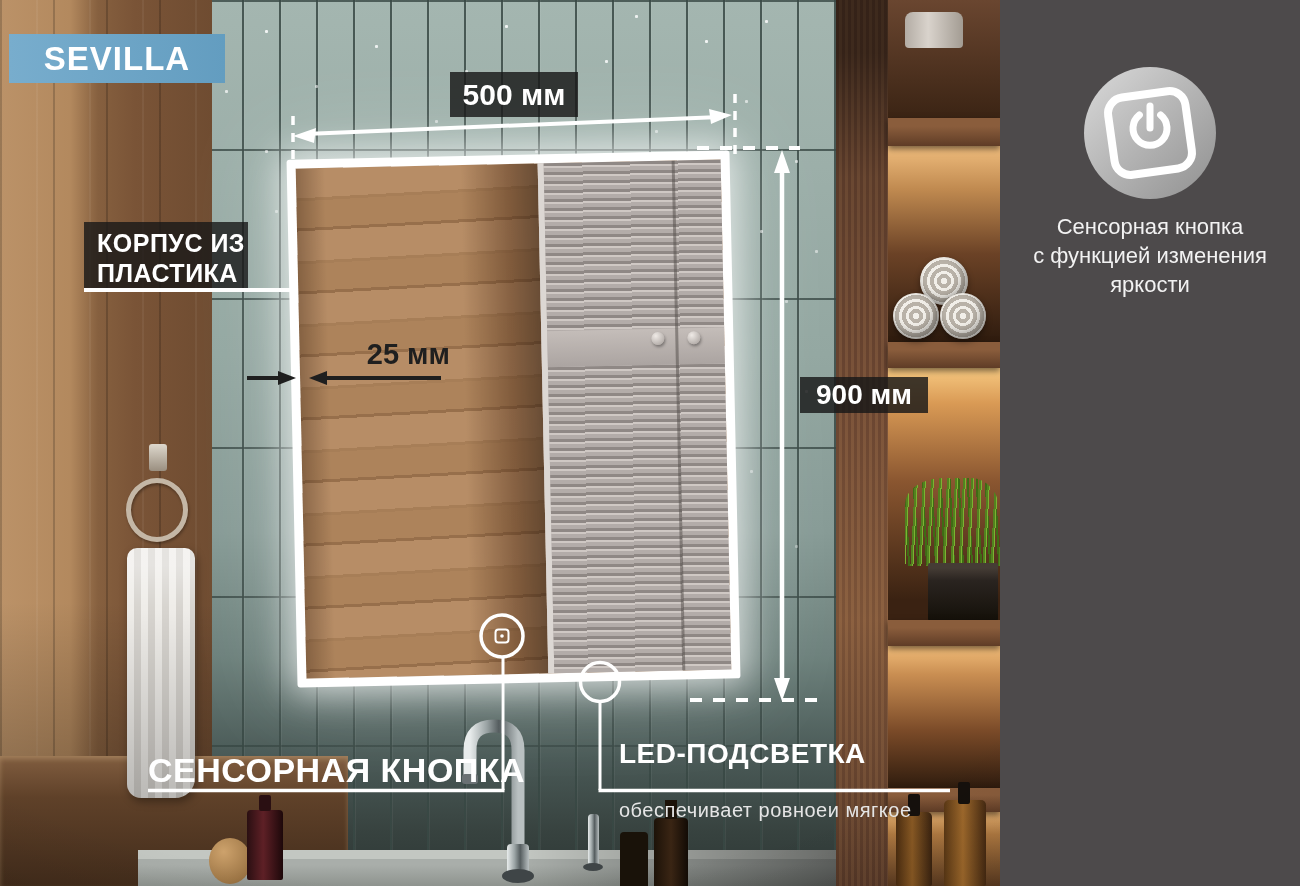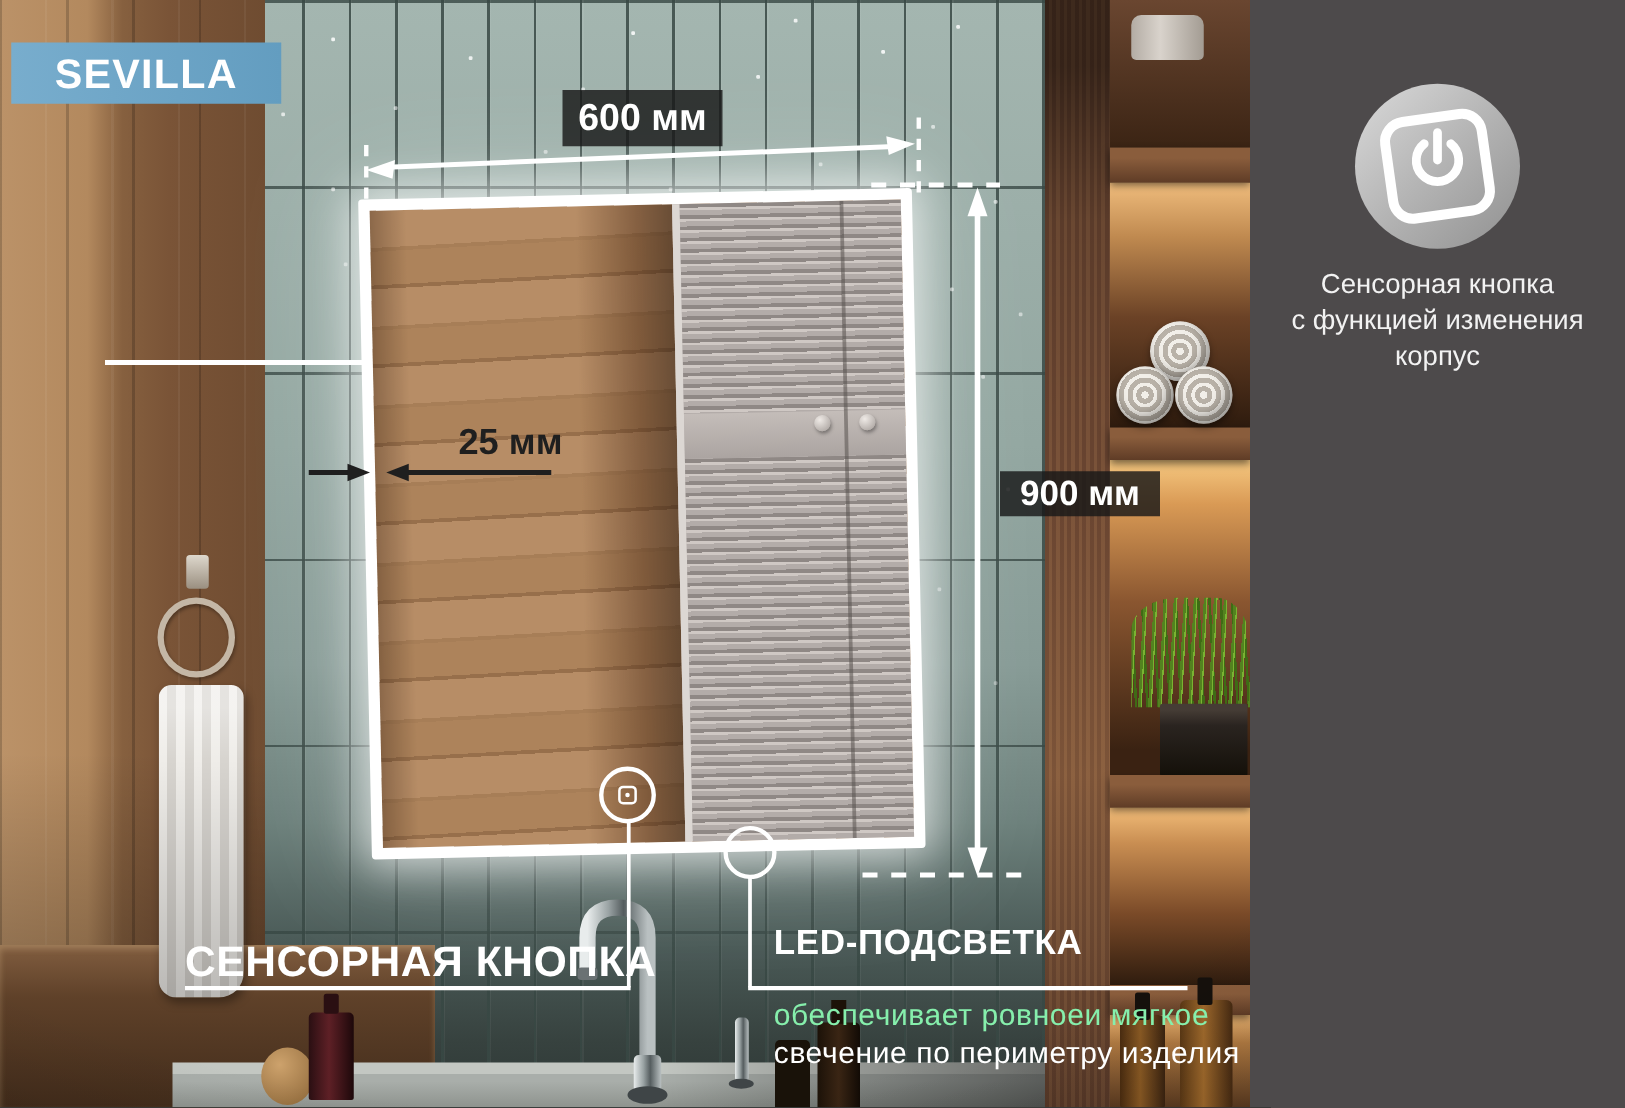--- a/index.html
+++ b/index.html
@@ -137,21 +137,21 @@
   .dim-900{left:800px;top:377px;width:128px;height:36px;font-size:28px;}
   .dim-25{position:absolute;left:338px;top:338px;width:112px;text-align:right;
     color:#1f1f1f;font-size:29px;font-weight:bold;}
   .korpus-box{position:absolute;left:84px;top:222px;width:164px;height:67px;background:rgba(24,24,24,.8);
     color:#fff;font-size:25px;font-weight:bold;line-height:30px;padding:6px 0 0 13px;letter-spacing:.5px;}
   .korpus-rule{position:absolute;left:84px;top:288px;width:208px;height:4px;background:#fff;}
 
   .cb-title{position:absolute;left:148px;top:751px;color:#fff;font-size:34px;font-weight:bold;letter-spacing:.5px;}
   .cb-sub{position:absolute;left:150px;top:797px;color:#fff;font-size:24px;letter-spacing:.5px;}
   .led-title{position:absolute;left:619px;top:738px;color:#fff;font-size:28px;font-weight:bold;letter-spacing:.5px;}
-  .led-sub1{position:absolute;left:619px;top:799px;color:#86efac;font-size:24px;letter-spacing:.5px;}
+  .led-sub1{position:absolute;left:619px;top:799px;color:#e5e5e5;font-size:20px;letter-spacing:.5px;}
   .led-sub2{position:absolute;left:619px;top:829px;color:#fff;font-size:24px;letter-spacing:.5px;}
 
   
   .sidebar{position:absolute;left:1000px;top:0;width:300px;height:886px;background:#4d4a4b;}
   .feature{position:absolute;left:0;width:300px;display:flex;flex-direction:column;align-items:center;}
   .feature .caption{margin-top:12px;color:rgba(255,255,255,.93);font-size:22px;line-height:29px;text-align:center;}
   .f1{top:66px;} .f2{top:350px;} .f3{top:621px;}
 </style>
 </head>
 <body>
@@ -254,51 +254,54 @@
     </g>
     <g stroke="#1f1f1f" fill="none">
       <line x1="247" y1="378" x2="287" y2="378" stroke-width="4"></line>
       <polygon points="296,378 278,371 278,385" fill="#1f1f1f" stroke="none"></polygon>
       <line x1="318" y1="378" x2="441" y2="378" stroke-width="4"></line>
       <polygon points="309,378 327,371 327,385" fill="#1f1f1f" stroke="none"></polygon>
     </g>
   </svg>
 
   <div class="ribbon">SEVILLA</div>
-  <div class="dim-label dim-800">600 мм</div>
+  <div class="dim-label dim-800">500 мм</div>
   <div class="dim-label dim-900">900 мм</div>
   <div class="dim-25">25 мм</div>
 
+  <div class="korpus-box">
+    <div>КОРПУС ИЗ</div>
+    <div>ПЛАСТИКА</div>
+  </div>
   <div class="korpus-rule"></div>
 
   <div class="cb-title">СЕНСОРНАЯ КНОПКА</div>
 
   <div class="led-title">LED-ПОДСВЕТКА</div>
   <div class="led-sub1">обеспечивает ровноеи мягкое</div>
-  <div class="led-sub2">свечение по периметру изделия</div>
 
   <div class="sidebar">
 
     <div class="feature f1">
       <svg width="134" height="134" viewBox="0 0 134 134">
         <defs>
           <linearGradient id="icg" x1="0" y1="0" x2="1" y2="1">
             <stop offset="0" stop-color="#dadada"></stop>
               <stop offset="0.5" stop-color="#b4b4b4"></stop>
               <stop offset="1" stop-color="#909090"></stop>
           </linearGradient>
         </defs>
         <circle cx="67" cy="67" r="66" fill="url(#icg)"></circle>
         <rect x="28" y="28" width="78" height="78" rx="16" fill="none" stroke="#ffffff" stroke-width="8" transform="rotate(-8 67 67)"></rect>
         <path d="M56.4 49 A17 17 0 1 0 77.6 49" fill="none" stroke="#ffffff" stroke-width="7" stroke-linecap="round"></path>
         <line x1="67" y1="40" x2="67" y2="62" stroke="#ffffff" stroke-width="7" stroke-linecap="round"></line>
       </svg>
       <div class="caption">
         <div>Сенсорная кнопка</div>
         <div>с функцией изменения</div>
-        <div>корпус</div>
+        <div>яркости</div>
       </div>
     </div>
 
 
 
   </div>
 </div>
 
 </body></html>

